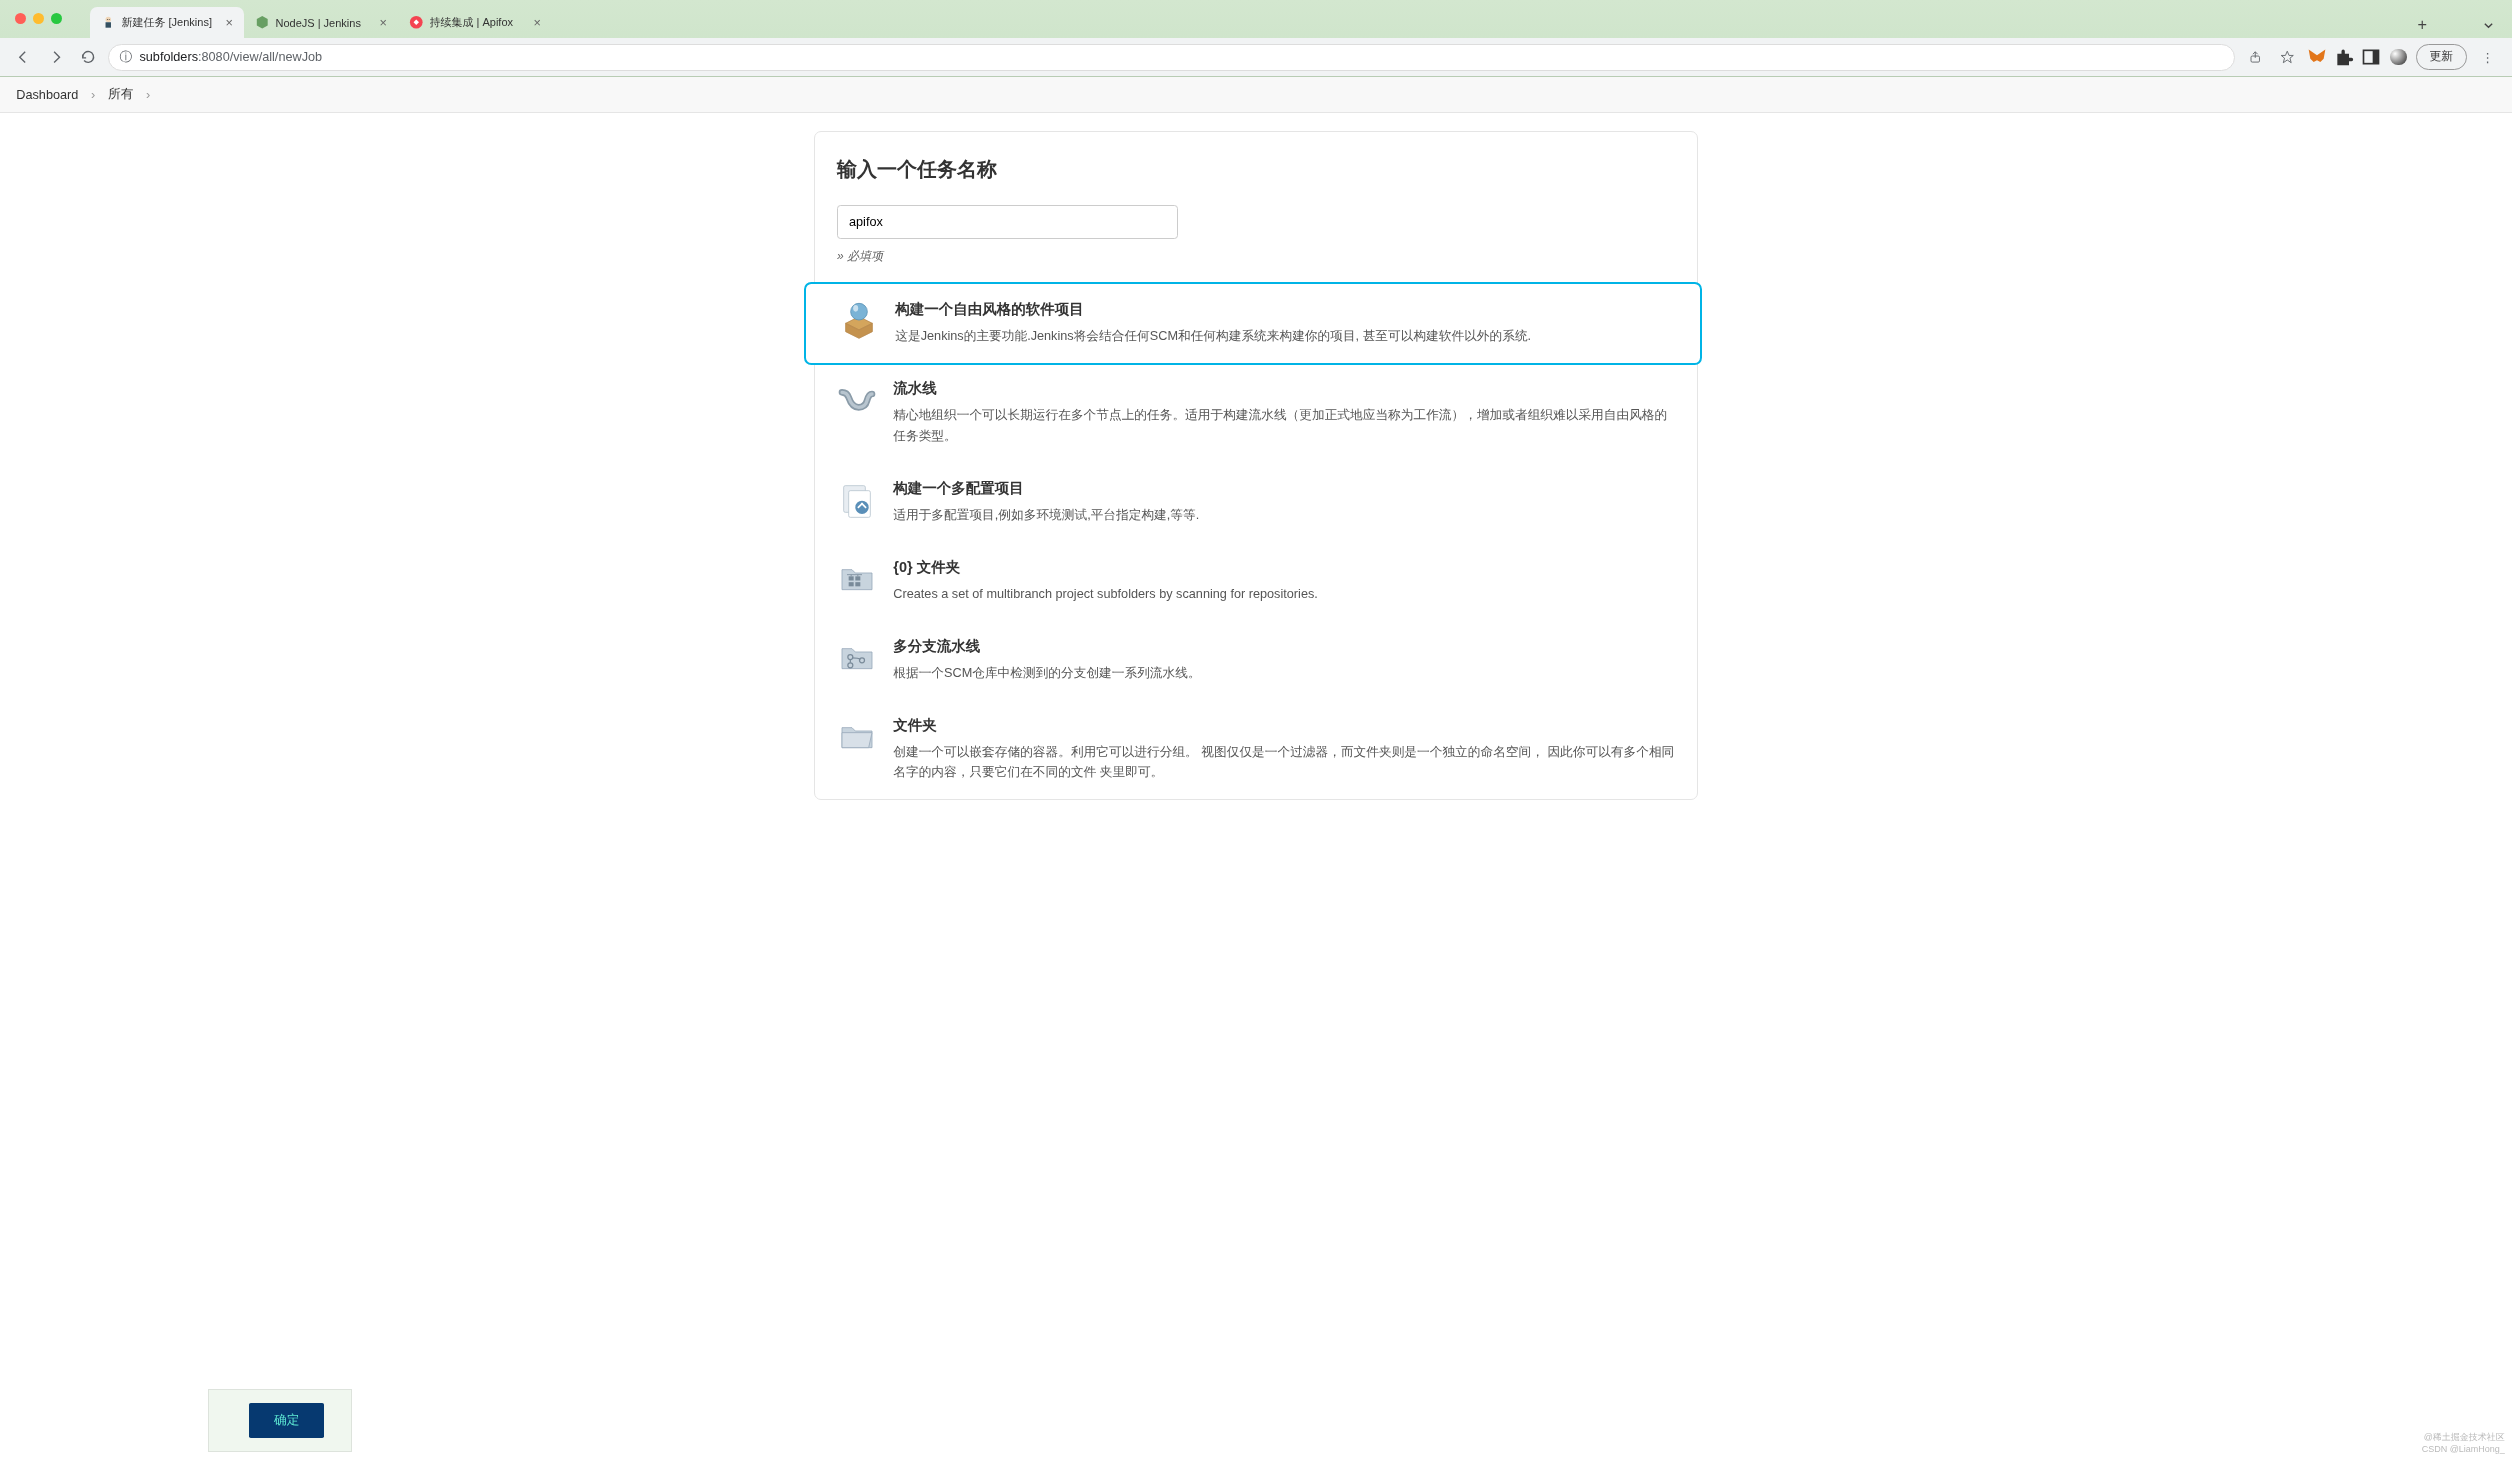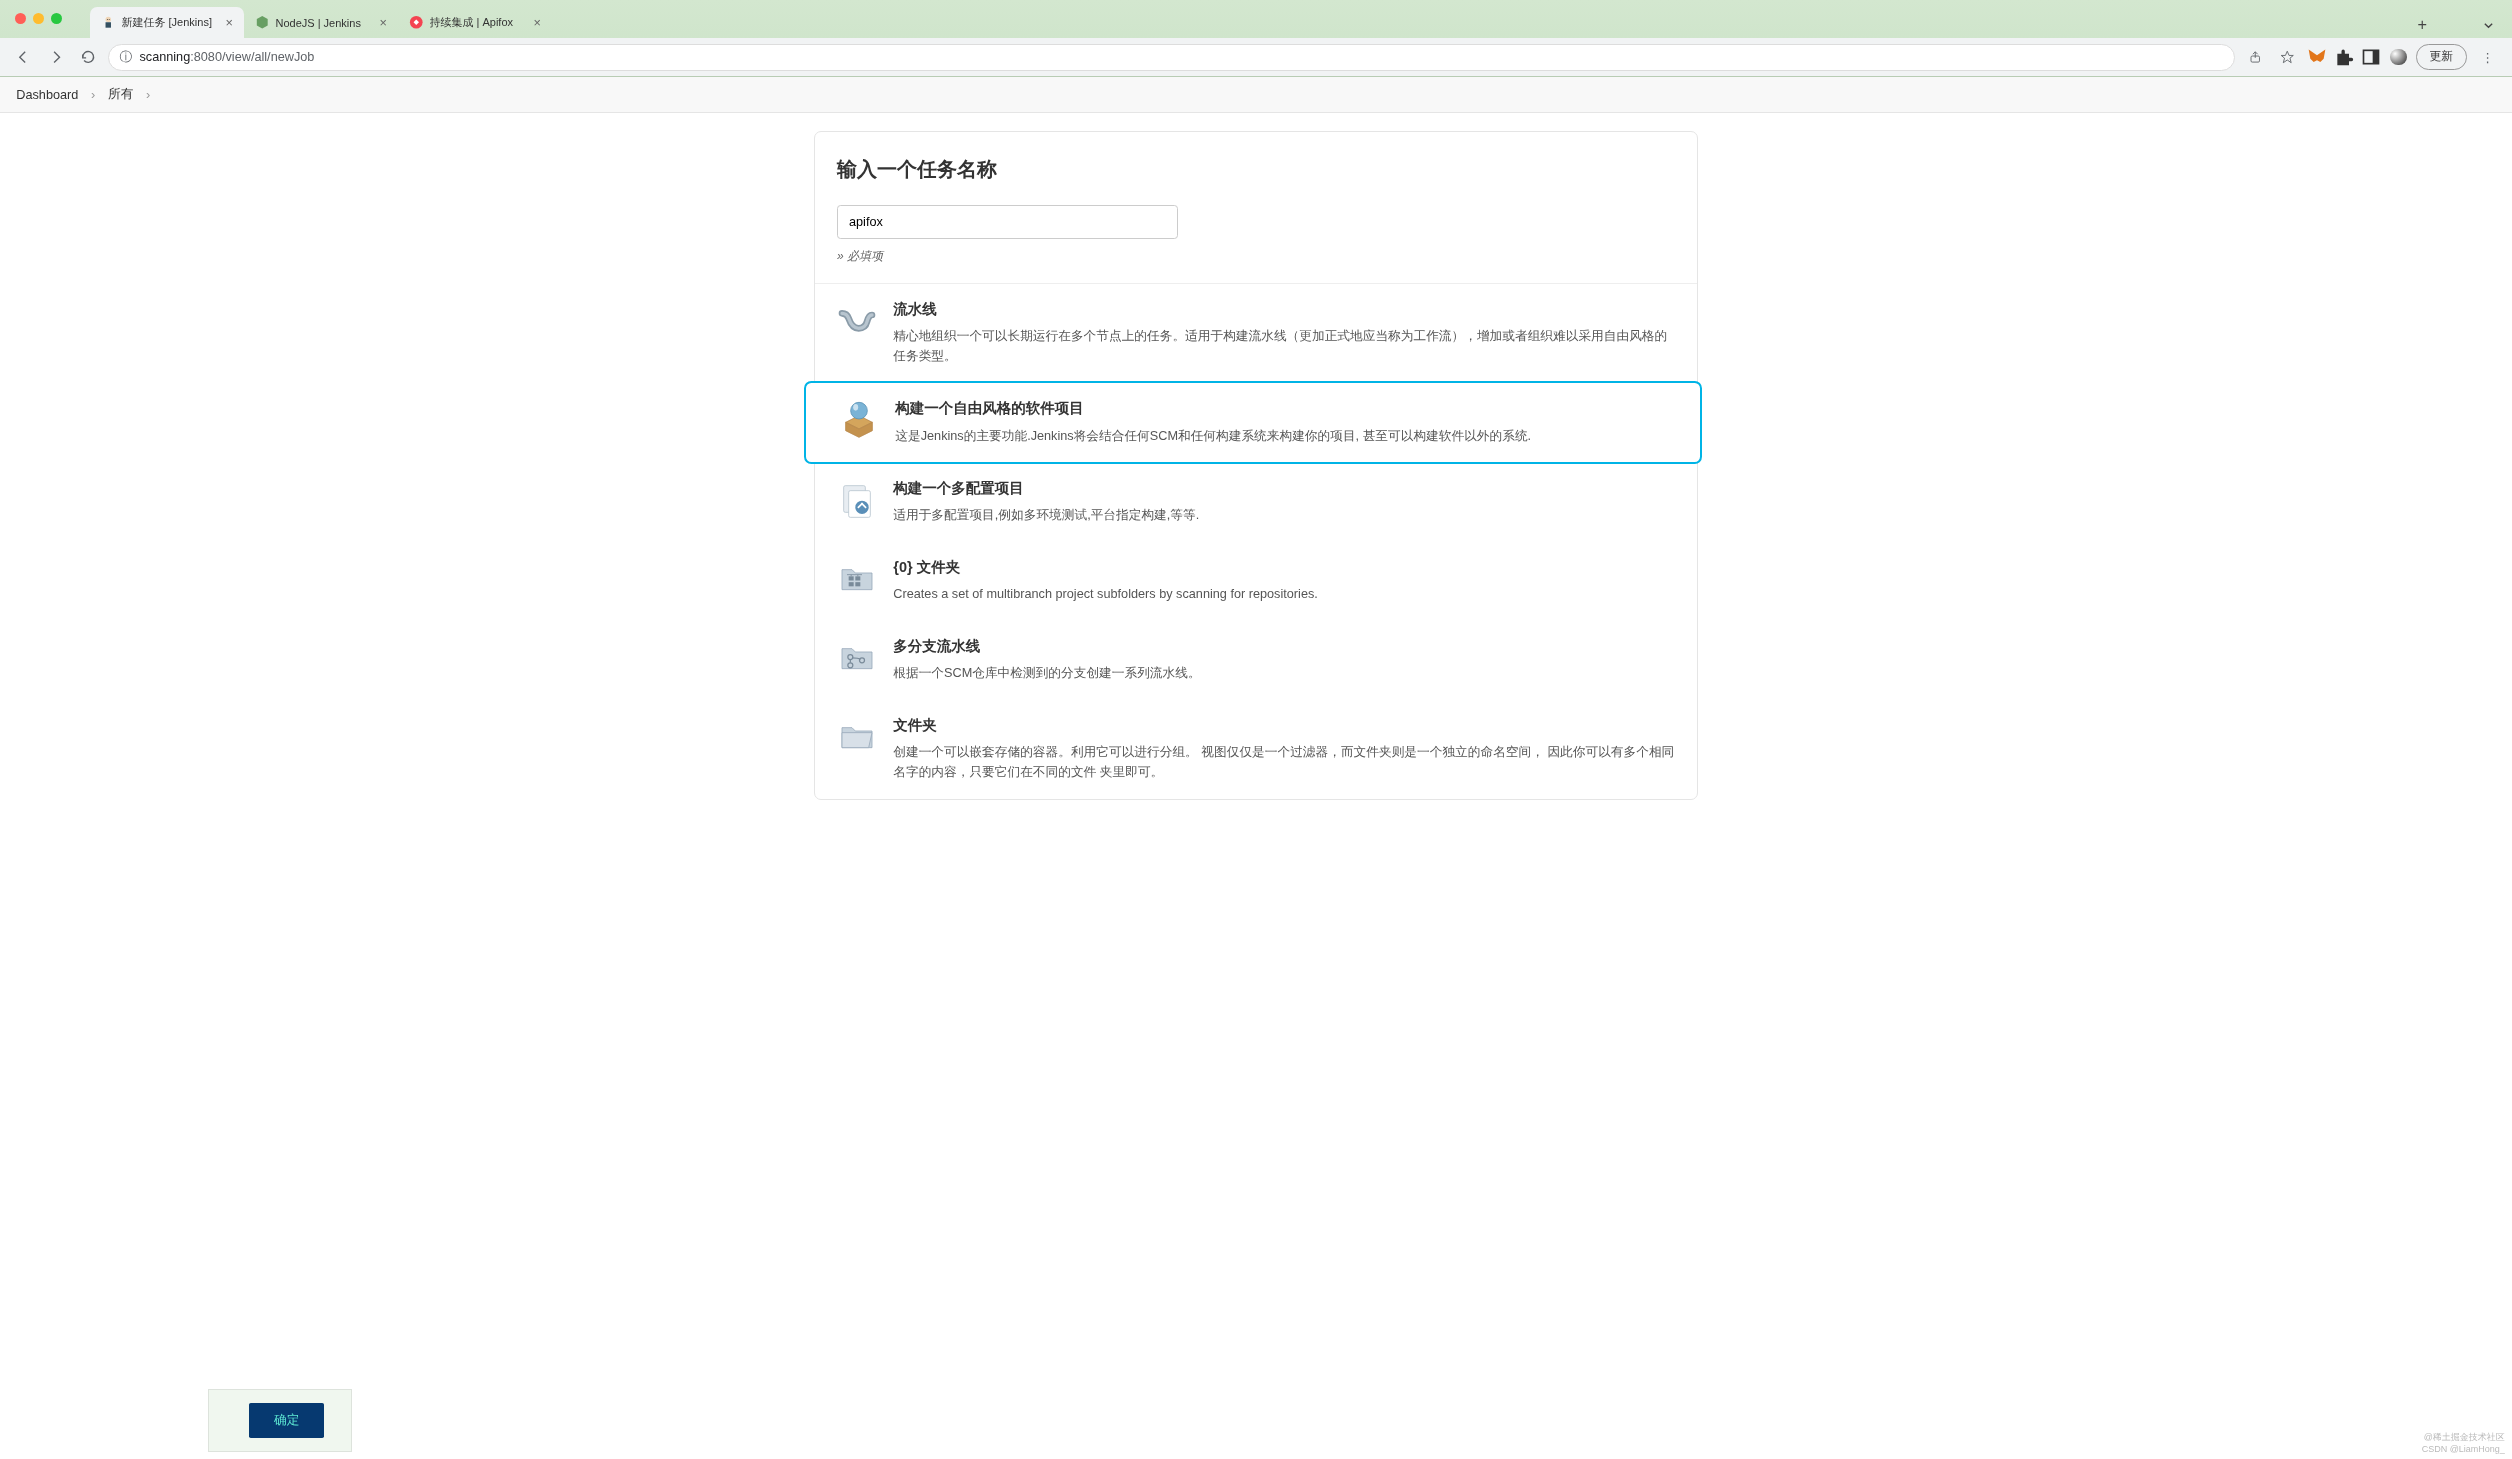--- a/index.html
+++ b/index.html
@@ -328,21 +328,21 @@
     </div>
     <div class="nav-btn">
       <svg width="16.3" height="16.3" viewBox="0 0 24 24">
           <path d="M4 12 A8 8 0 1 1 6 17" stroke="#5f6368" stroke-width="2" fill="none"></path>
           <path d="M4 8 L4 13 L9 13" stroke="#5f6368" stroke-width="2" fill="none"></path>
         </svg>
     </div>
     <div class="url-bar">
       <span class="url-info-icon">ⓘ</span>
       <span class="url-text">
-        <span class="host">scanning</span><span class="path">:8080</span><span class="path">/view/all/newJob</span>
+        <span class="host">subfolders</span><span class="path">:8080</span><span class="path">/view/all/newJob</span>
       </span>
     </div>
     <div class="url-action-btn">
       <svg width="14.5" height="14.5" viewBox="0 0 24 24">
           <rect x="5" y="10" width="14" height="10" rx="2" stroke="#5f6368" stroke-width="1.5" fill="none"></rect>
           <path d="M12 3 L12 13 M8 7 L12 3 L16 7" stroke="#5f6368" stroke-width="1.5" fill="none"></path>
         </svg>
     </div>
     <div class="url-action-btn">
       <svg width="14.5" height="14.5" viewBox="0 0 24 24">
@@ -384,46 +384,46 @@
 
 <div class="content-wrapper">
   <div class="main-panel">
     <h1 class="section-title">输入一个任务名称</h1>
     <div class="name-input-row">
       <input class="name-input" value="apifox" style="">
     </div>
     <div class="required-hint">» 必填项</div>
 
     <div class="job-types">
-
-      <div class="job-type">
-        <div class="job-icon">
-          <svg viewBox="0 0 48 48">
-              <path d="M6 16 Q12 16 14 22 Q18 34 26 34 Q34 34 36 26 Q38 18 42 18" stroke="#8a9ba8" stroke-width="8" fill="none" stroke-linecap="round"></path>
-              <path d="M6 16 Q12 16 14 22 Q18 34 26 34 Q34 34 36 26 Q38 18 42 18" stroke="#b8c5cf" stroke-width="4" fill="none" stroke-linecap="round"></path>
-            </svg>
-        </div>
-        <div class="job-content">
-          <div class="job-title">流水线</div>
-          <div class="job-desc">精心地组织一个可以长期运行在多个节点上的任务。适用于构建流水线（更加正式地应当称为工作流），增加或者组织难以采用自由风格的任务类型。</div>
-        </div>
-      </div>
 
       <div class="job-type selected">
         <div class="job-icon">
           <svg viewBox="0 0 48 48">
               <path d="M8 28 L24 20 L40 28 L24 36 Z" fill="#d4a55c" stroke="#b8884a"></path>
               <path d="M8 28 L8 38 L24 46 L40 38 L40 28 L24 36 Z" fill="#c4924e" stroke="#b8884a"></path>
               <circle cx="24" cy="14" r="10" fill="#7ab3d6" stroke="#5a93b6"></circle>
               <ellipse cx="20" cy="10" rx="3" ry="4" fill="#fff" opacity="0.6"></ellipse>
             </svg>
         </div>
         <div class="job-content">
           <div class="job-title">构建一个自由风格的软件项目</div>
           <div class="job-desc">这是Jenkins的主要功能.Jenkins将会结合任何SCM和任何构建系统来构建你的项目, 甚至可以构建软件以外的系统.</div>
+        </div>
+      </div>
+
+      <div class="job-type">
+        <div class="job-icon">
+          <svg viewBox="0 0 48 48">
+              <path d="M6 16 Q12 16 14 22 Q18 34 26 34 Q34 34 36 26 Q38 18 42 18" stroke="#8a9ba8" stroke-width="8" fill="none" stroke-linecap="round"></path>
+              <path d="M6 16 Q12 16 14 22 Q18 34 26 34 Q34 34 36 26 Q38 18 42 18" stroke="#b8c5cf" stroke-width="4" fill="none" stroke-linecap="round"></path>
+            </svg>
+        </div>
+        <div class="job-content">
+          <div class="job-title">流水线</div>
+          <div class="job-desc">精心地组织一个可以长期运行在多个节点上的任务。适用于构建流水线（更加正式地应当称为工作流），增加或者组织难以采用自由风格的任务类型。</div>
         </div>
       </div>
 
       <div class="job-type">
         <div class="job-icon">
           <svg viewBox="0 0 48 48">
               <rect x="8" y="8" width="26" height="32" fill="#e8edf2" stroke="#b8c5cf" rx="2"></rect>
               <rect x="14" y="14" width="26" height="32" fill="#fff" stroke="#b8c5cf" rx="2"></rect>
               <circle cx="30" cy="34" r="8" fill="#5a8fb8"></circle>
               <rect x="26" y="30" width="8" height="2" fill="#fff" transform="rotate(45 30 34)"></rect>

